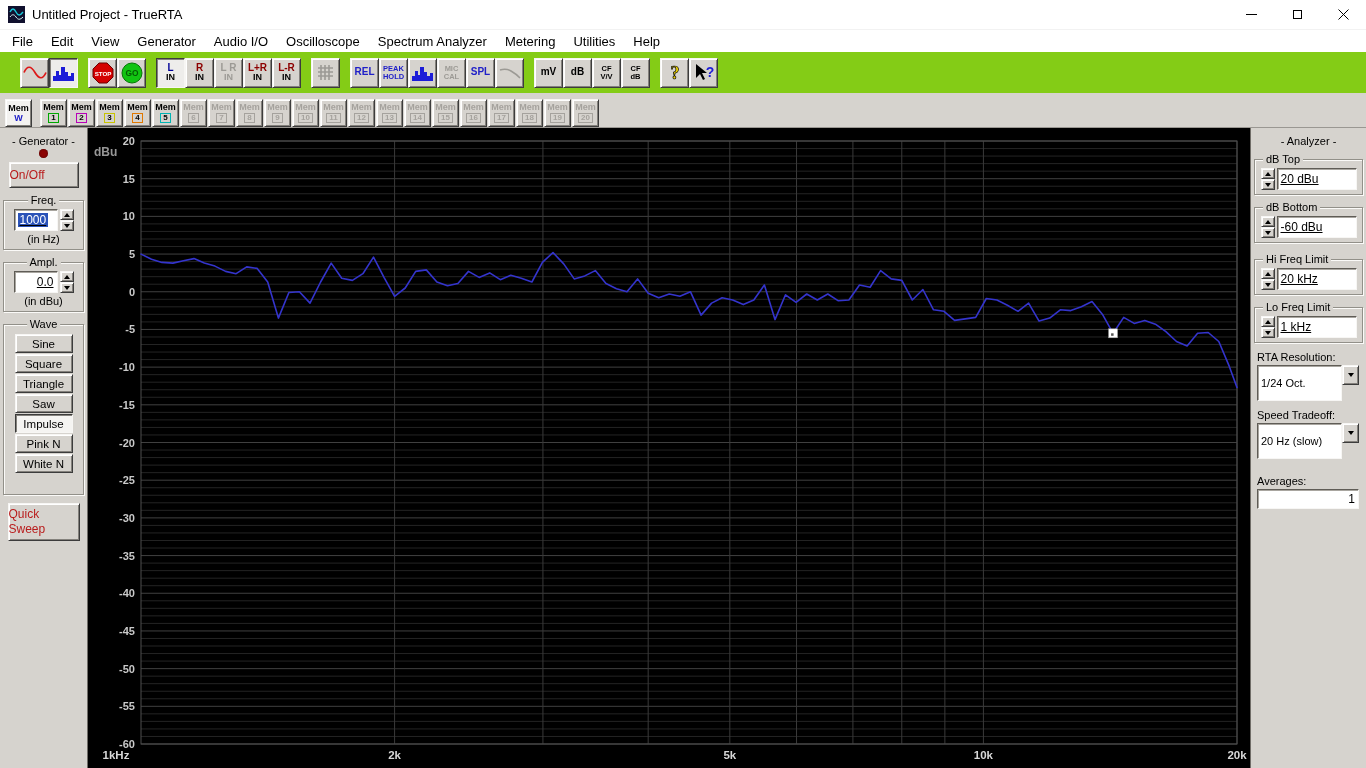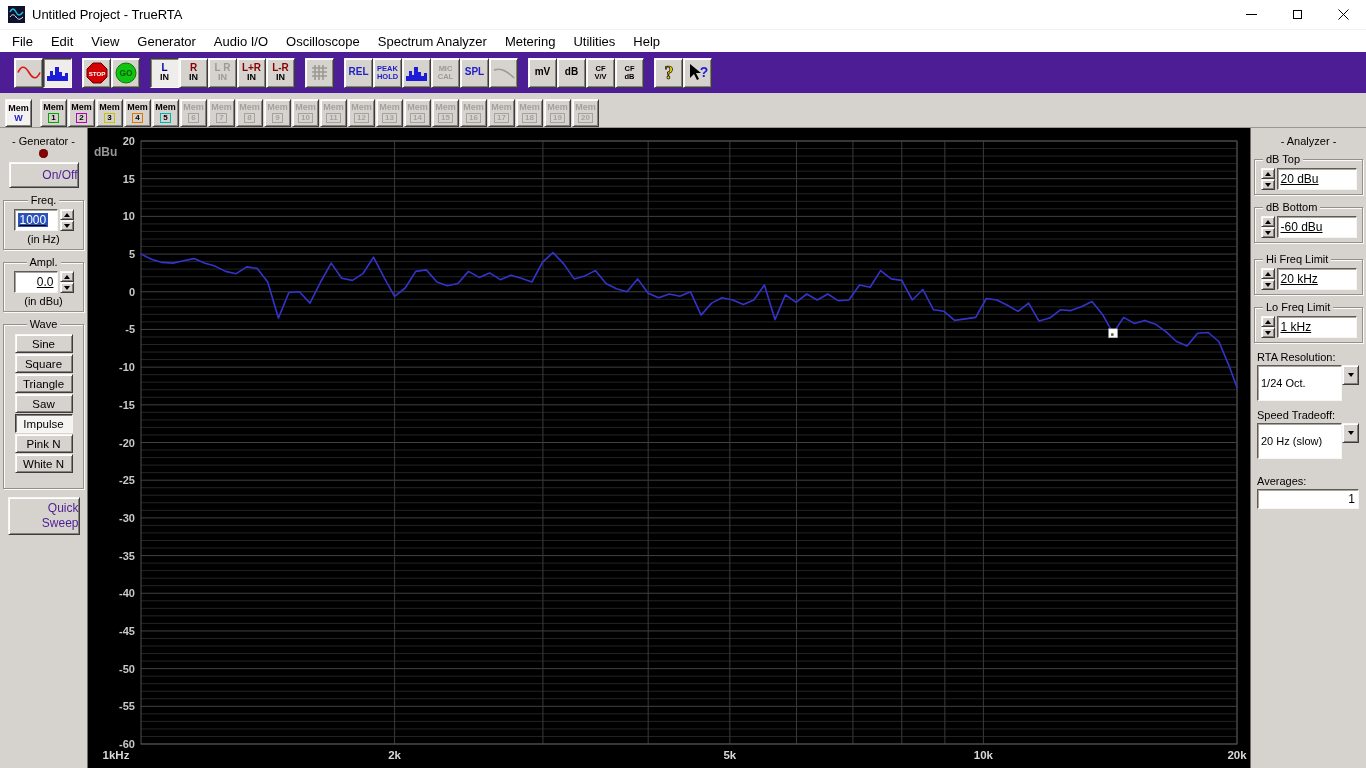--- a/index.html
+++ b/index.html
@@ -21,21 +21,21 @@
 
   
   .raised{background:#d6d3ce;border:1px solid;border-color:#f7f6f4 #3c3c3c #3c3c3c #f7f6f4;
     box-shadow:inset 1px 1px 0 #ffffff, inset -1px -1px 0 #84817c;}
   .pressed{background:#eeedeb;border:1px solid;border-color:#3c3c3c #f7f6f4 #f7f6f4 #3c3c3c;
     box-shadow:inset 1px 1px 0 #84817c;}
   .sunken{background:#fff;border:1px solid;border-color:#5f5c56 #f7f6f4 #f7f6f4 #5f5c56;
     box-shadow:inset 1px 1px 0 #a9a6a0;}
 
   
-  .toolbar{height:41px;display:flex;align-items:center;padding-left:14px;background:#4c1d95;}
+  .toolbar{height:41px;display:flex;align-items:center;padding-left:20px;background:#84cc16;}
   .tgroup{display:flex;margin-right:10px;}
   .tbtn{width:29px;height:30px;display:flex;flex-direction:column;align-items:center;
     justify-content:center;line-height:1.05;font-weight:bold;font-size:10px;color:#000;cursor:default;}
   .tbtn .l2{font-size:9px;}
   .tbtn.small-txt{font-size:7.5px;}
   .tbtn.small-txt .l2{font-size:7.5px;}
   .tbtn.disabled{color:#9c9a95;}
   .tbtn svg{display:block;}
 
   
@@ -52,21 +52,21 @@
   
   .main{display:flex;height:640px;}
   .left-panel{width:88px;background:#d6d3ce;border-right:1px solid #706d68;padding-top:4px;}
   .right-panel{width:116px;background:#d6d3ce;border-left:1px solid #706d68;padding-top:4px;}
   .plot-wrap{width:1162px;height:640px;background:#000;position:relative;}
   .plot-wrap svg{position:absolute;left:0;top:0;}
 
   .panel-title{font-size:11px;text-align:center;color:#000;margin:3px 0 2px;}
   .led{width:9px;height:9px;border-radius:50%;background:#8c0404;margin:1px auto 4px;
     box-shadow:inset 0 0 2px #400000;}
-  .cmd-btn{display:block;margin:0 auto;font-size:12px;color:#4c1d95;text-align:right;}
+  .cmd-btn{display:block;margin:0 auto;font-size:12px;color:#b91c1c;text-align:left;}
   .onoff{width:70px;height:26px;line-height:24px;}
   .qsweep{width:72px;height:38px;padding-top:3px;line-height:15px;margin-top:8px;}
 
   .group{position:relative;border:1px solid #929089;box-shadow:1px 1px 0 #fbfaf8, inset 1px 1px 0 #fbfaf8;
     margin:12px 3px 0;padding:8px 3px 4px;}
   .legend{position:absolute;top:-7px;left:50%;transform:translateX(-50%);background:#d6d3ce;
     padding:0 3px;font-size:11px;white-space:nowrap;}
   .legend.left{left:8px;transform:none;}
 
   .io-row{display:flex;align-items:center;justify-content:center;text-decoration:underline;}
@@ -390,21 +390,21 @@
               <span class="tri-up"></span>
             </div>
           <div class="spin-btn raised">
               <span class="tri-dn"></span>
             </div>
         </div>
       </div>
       <div class="unit-lbl">(in dBu)</div>
     </div>
 
-    <div class="group" style="padding-bottom:14px">
+    <div class="group" style="padding-bottom:20px">
       <span class="legend">Wave</span>
       <div id="wave-buttons">
           <div class="wave-btn raised">Sine</div>
           <div class="wave-btn raised">Square</div>
           <div class="wave-btn raised">Triangle</div>
           <div class="wave-btn raised">Saw</div>
           <div class="wave-btn pressed">Impulse</div>
           <div class="wave-btn raised">Pink N</div>
           <div class="wave-btn raised">White N</div>
         </div>

